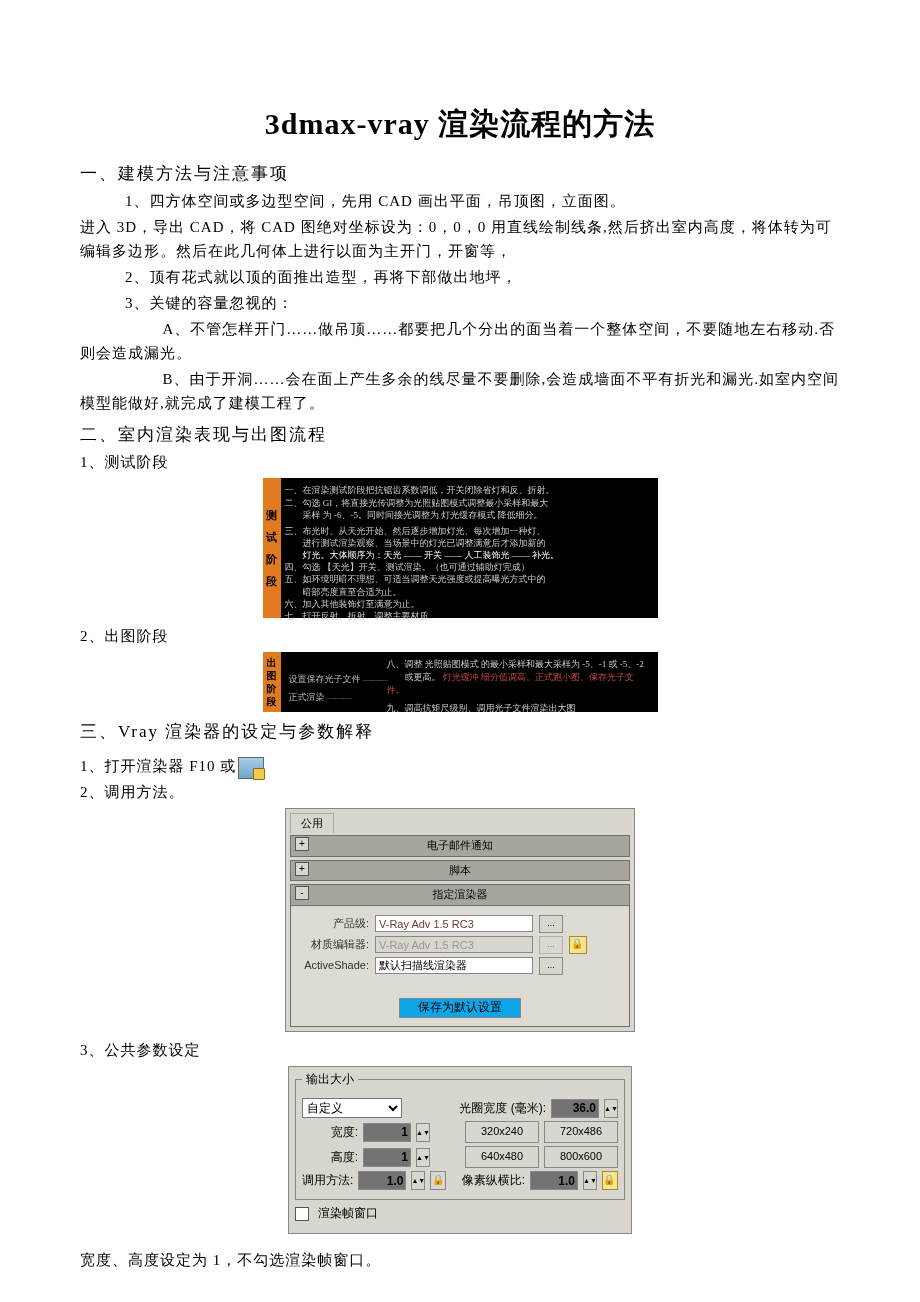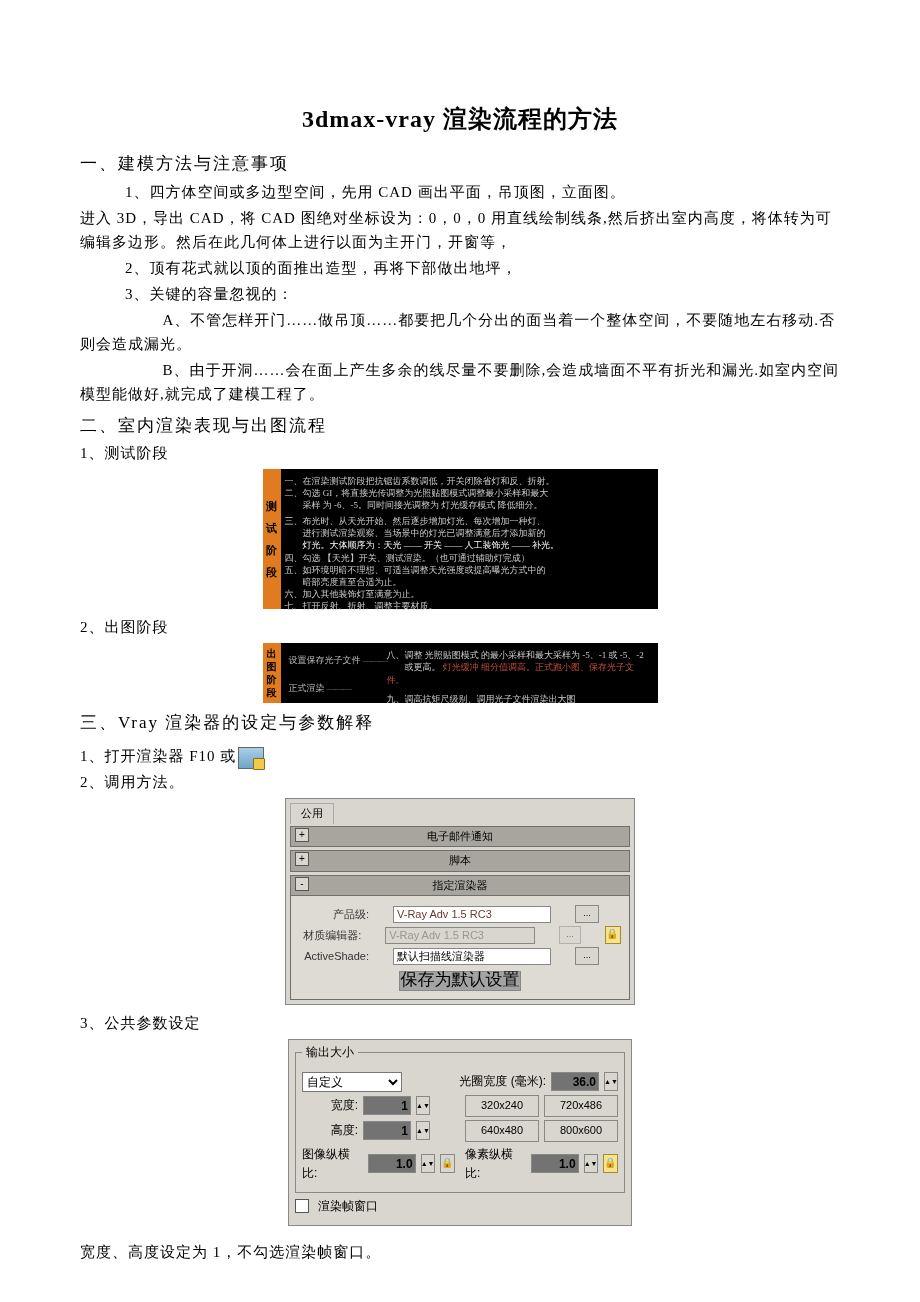--- a/index.html
+++ b/index.html
@@ -14,21 +14,21 @@
   }
   .page {
     width: 920px;
     min-height: 1302px;
     padding: 100px 80px 60px 80px;
     box-sizing: border-box;
     position: relative;
   }
   h1 {
     text-align: center;
-    font-size: 24px;
+    font-size: 30px;
     font-weight: bold;
     margin: 0 0 12px 0;
     letter-spacing: 1px;
   }
   .sec-head {
     font-size: 17px;
     margin: 6px 0 2px 0;
     letter-spacing: 2px;
   }
   .indent1 { margin-left: 3em; }
@@ -157,40 +157,40 @@
     background:#d9d6cf;
     border:1px solid #555;
     font-size:10px;line-height:11px;text-align:center;
   }
   .fig3 .panel {
     background:#dedbd4;
     border:1px solid #6f6f6f;
     border-top:none;
     padding:6px 8px 8px 8px;
   }
-  .fig3 .row { display:flex; align-items:center; margin:3px 0; gap:24px; }
+  .fig3 .row { display:flex; align-items:center; margin:3px 0; gap:6px; }
   .fig3 .lbl { width:70px; text-align:right; color:#333; }
   .fig3 input[type="text"]{
     height:15px; font-size:11px;
     background:#fff; border:1px solid #888;
     padding:0 3px;
   }
   .fig3 .dotbtn{
     width:22px;height:16px;background:#d9d6cf;border:1px solid #888;
     font-size:9px;text-align:center;line-height:14px;
   }
   .fig3 .lockbtn{
     width:16px;height:16px;background:#f5e38f;border:1px solid #a48b30;
     font-size:10px;text-align:center;line-height:14px;color:#5a4a10;
   }
   .fig3 .centerbtn{
-    display:block;margin:6px auto 0;
+    display:block;margin:23px auto 0;
     width:120px;height:18px;
-    background:#a3a3a3;border:1px solid #888;
-    text-align:center;line-height:16px;font-size:17px;
+    background:#0ea5e9;border:1px solid #888;
+    text-align:center;line-height:16px;font-size:12px;
   }
   .fig3 .disabled{ color:#9a978e; }
 
   
   .fig4{
     width:330px;
     margin:4px auto 10px auto;
     font-family:"SimSun",Arial,sans-serif;
     font-size:12px;
     background:#d9d6cf;
@@ -278,21 +278,21 @@
   <p>2、出图阶段</p>
 
   <div class="fig2">
     <div class="vbar">
       <span>出</span>
         <span>图</span>
         <span>阶</span>
         <span>段</span>
     </div>
     <div class="col-labels">
-      <div class="lbl" style="top:10px">
+      <div class="lbl" style="top:20px">
         <span>设置保存光子文件</span> <span style="letter-spacing:-1px;color:#777">———</span>
       </div>
       <div class="lbl" style="top:38px">
         <span>正式渲染</span> <span style="letter-spacing:-1px;color:#777">———</span>
       </div>
     </div>
     <div class="col-text">
       <div>八、调整 光照贴图模式 的最小采样和最大采样为 -5、-1 或 -5、-2</div>
       <div>
         <span style="padding-left:2em">或更高。</span>
@@ -375,21 +375,21 @@
       <div class="row">
         <span style="width:56px;text-align:right">高度:</span>
         <input class="numbox" value="1" style="">
         <span class="spin">▲▼</span>
         <span style="flex:1"></span>
         <span class="preset">640x480</span>
         <span class="preset">800x600</span>
       </div>
 
       <div class="row">
-        <span>图像纵横比:</span>
+        <span>调用方法:</span>
         <input class="numbox" value="1.0" style="">
         <span class="spin">▲▼</span>
         <span class="lock gray">🔒</span>
         <span style="flex:1"></span>
         <span>像素纵横比:</span>
         <input class="numbox" value="1.0" style="">
         <span class="spin">▲▼</span>
         <span class="lock">🔒</span>
       </div>
     </fieldset>

